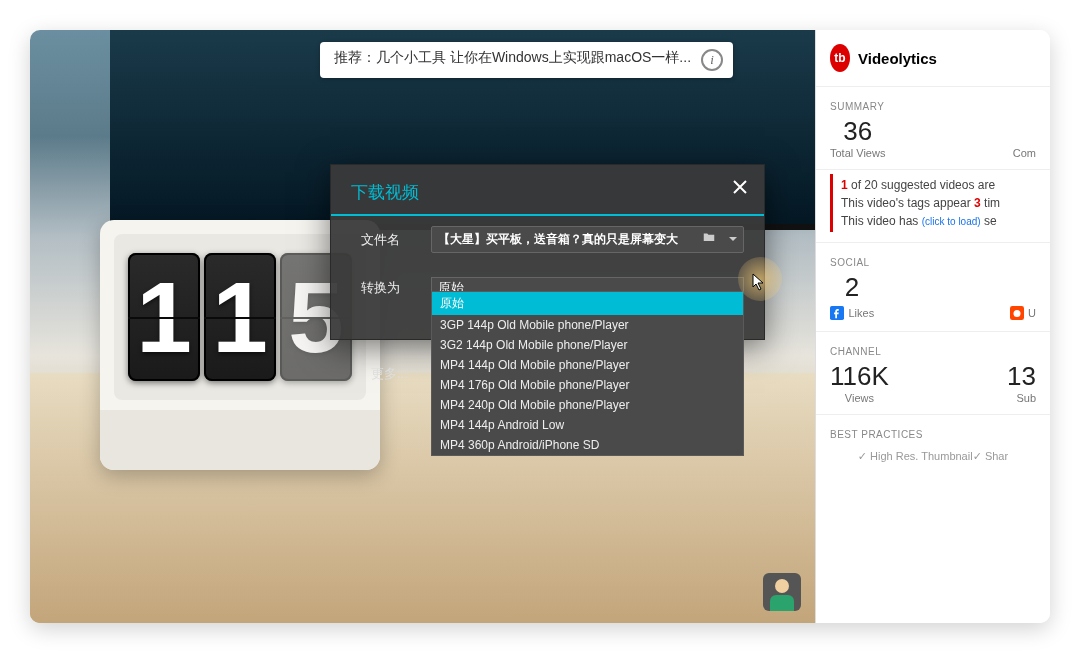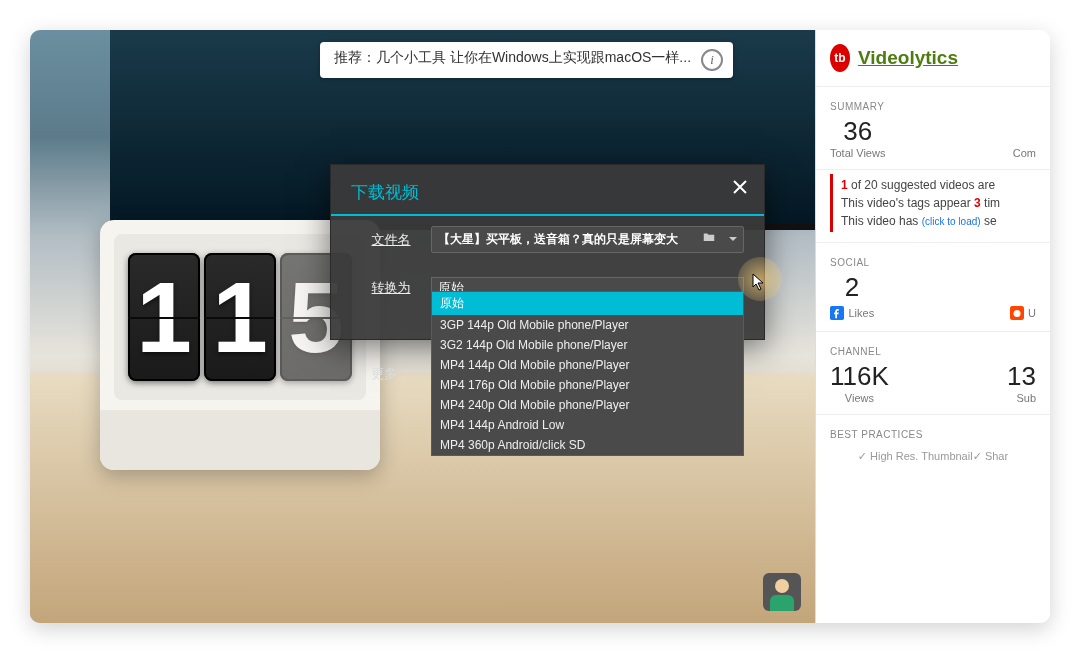--- a/index.html
+++ b/index.html
@@ -102,21 +102,21 @@
   .modal .title-bar { height:2px; background:#00bcd4; margin:-1px 0 0; }
   .modal .close {
     position:absolute; top:12px; right:14px;
     color:#fff; cursor:pointer;
   }
   .modal .close svg{width:20px;height:20px;stroke:#fff;stroke-width:2;fill:none;}
   .form-row{
     display:flex; align-items:center;
     padding:10px 20px 0 30px;
   }
-  .form-label{ width:60px; text-align:center; margin-right:10px; color:#eee;text-decoration:underline; }
+  .form-label{ width:60px; text-align:left; margin-right:10px; color:#eee; }
   .filename-input{
     flex:1; background:#4a4a4a; border:1px solid #666;
     color:#fff; padding:4px 22px 4px 6px; font-size:12px;
     border-radius:2px; position:relative;
     white-space:nowrap; overflow:hidden;
   }
   .filename-wrap{ position:relative; flex:1; display:flex;font-weight:bold; }
   .folder-ico{
     position:absolute; right:28px; top:4px; color:#ccc;
   }
@@ -176,21 +176,21 @@
   .vl-header{
     display:flex; align-items:center; gap:8px;
     padding: 4px 14px 14px;
     border-bottom: 1px solid #eee;
   }
   .tb-logo{
     width:20px;height:28px;border-radius:50%;background:#d00;
     color:#fff;display:flex;align-items:center;justify-content:center;
     font-size:12px;font-weight:700;
   }
-  .vl-title{ font-weight:700; font-size:19px; color:#4d7c0f;text-decoration:underline; }
+  .vl-title{ font-weight:700; font-size:15px; color:#000000; }
   .section-h{ font-size:10px; color:#888; letter-spacing:.5px; padding:14px 14px 4px; }
   .stat-row{ display:flex; padding:0 14px 10px; gap:40px;}
   .stat{ text-align:center;}
   .stat .n{ font-size:26px; font-weight:300; color:#222; }
   .stat .l{ font-size:11px; color:#777; }
   .divider{ height:1px; background:#eee;}
   .seo-box{
     margin:4px 14px 10px; border-left:3px solid #d00;
     padding:2px 0 2px 8px; font-size:12px; color:#444;
   }
@@ -275,21 +275,21 @@
       <div class="more-label">更多...</div>
 
       <div class="dropdown-list">
         <div class="opt sel">原始</div>
         <div class="opt">3GP 144p Old Mobile phone/Player</div>
         <div class="opt">3G2 144p Old Mobile phone/Player</div>
         <div class="opt">MP4 144p Old Mobile phone/Player</div>
         <div class="opt">MP4 176p Old Mobile phone/Player</div>
         <div class="opt">MP4 240p Old Mobile phone/Player</div>
         <div class="opt">MP4 144p Android Low</div>
-        <div class="opt">MP4 360p Android/click SD</div>
+        <div class="opt">MP4 360p Android/iPhone SD</div>
       </div>
     </div>
 
     <div class="avatar">
       <div class="head"></div>
       <div class="body"></div>
     </div>
   </div>
 
   <div class="side-panel">

